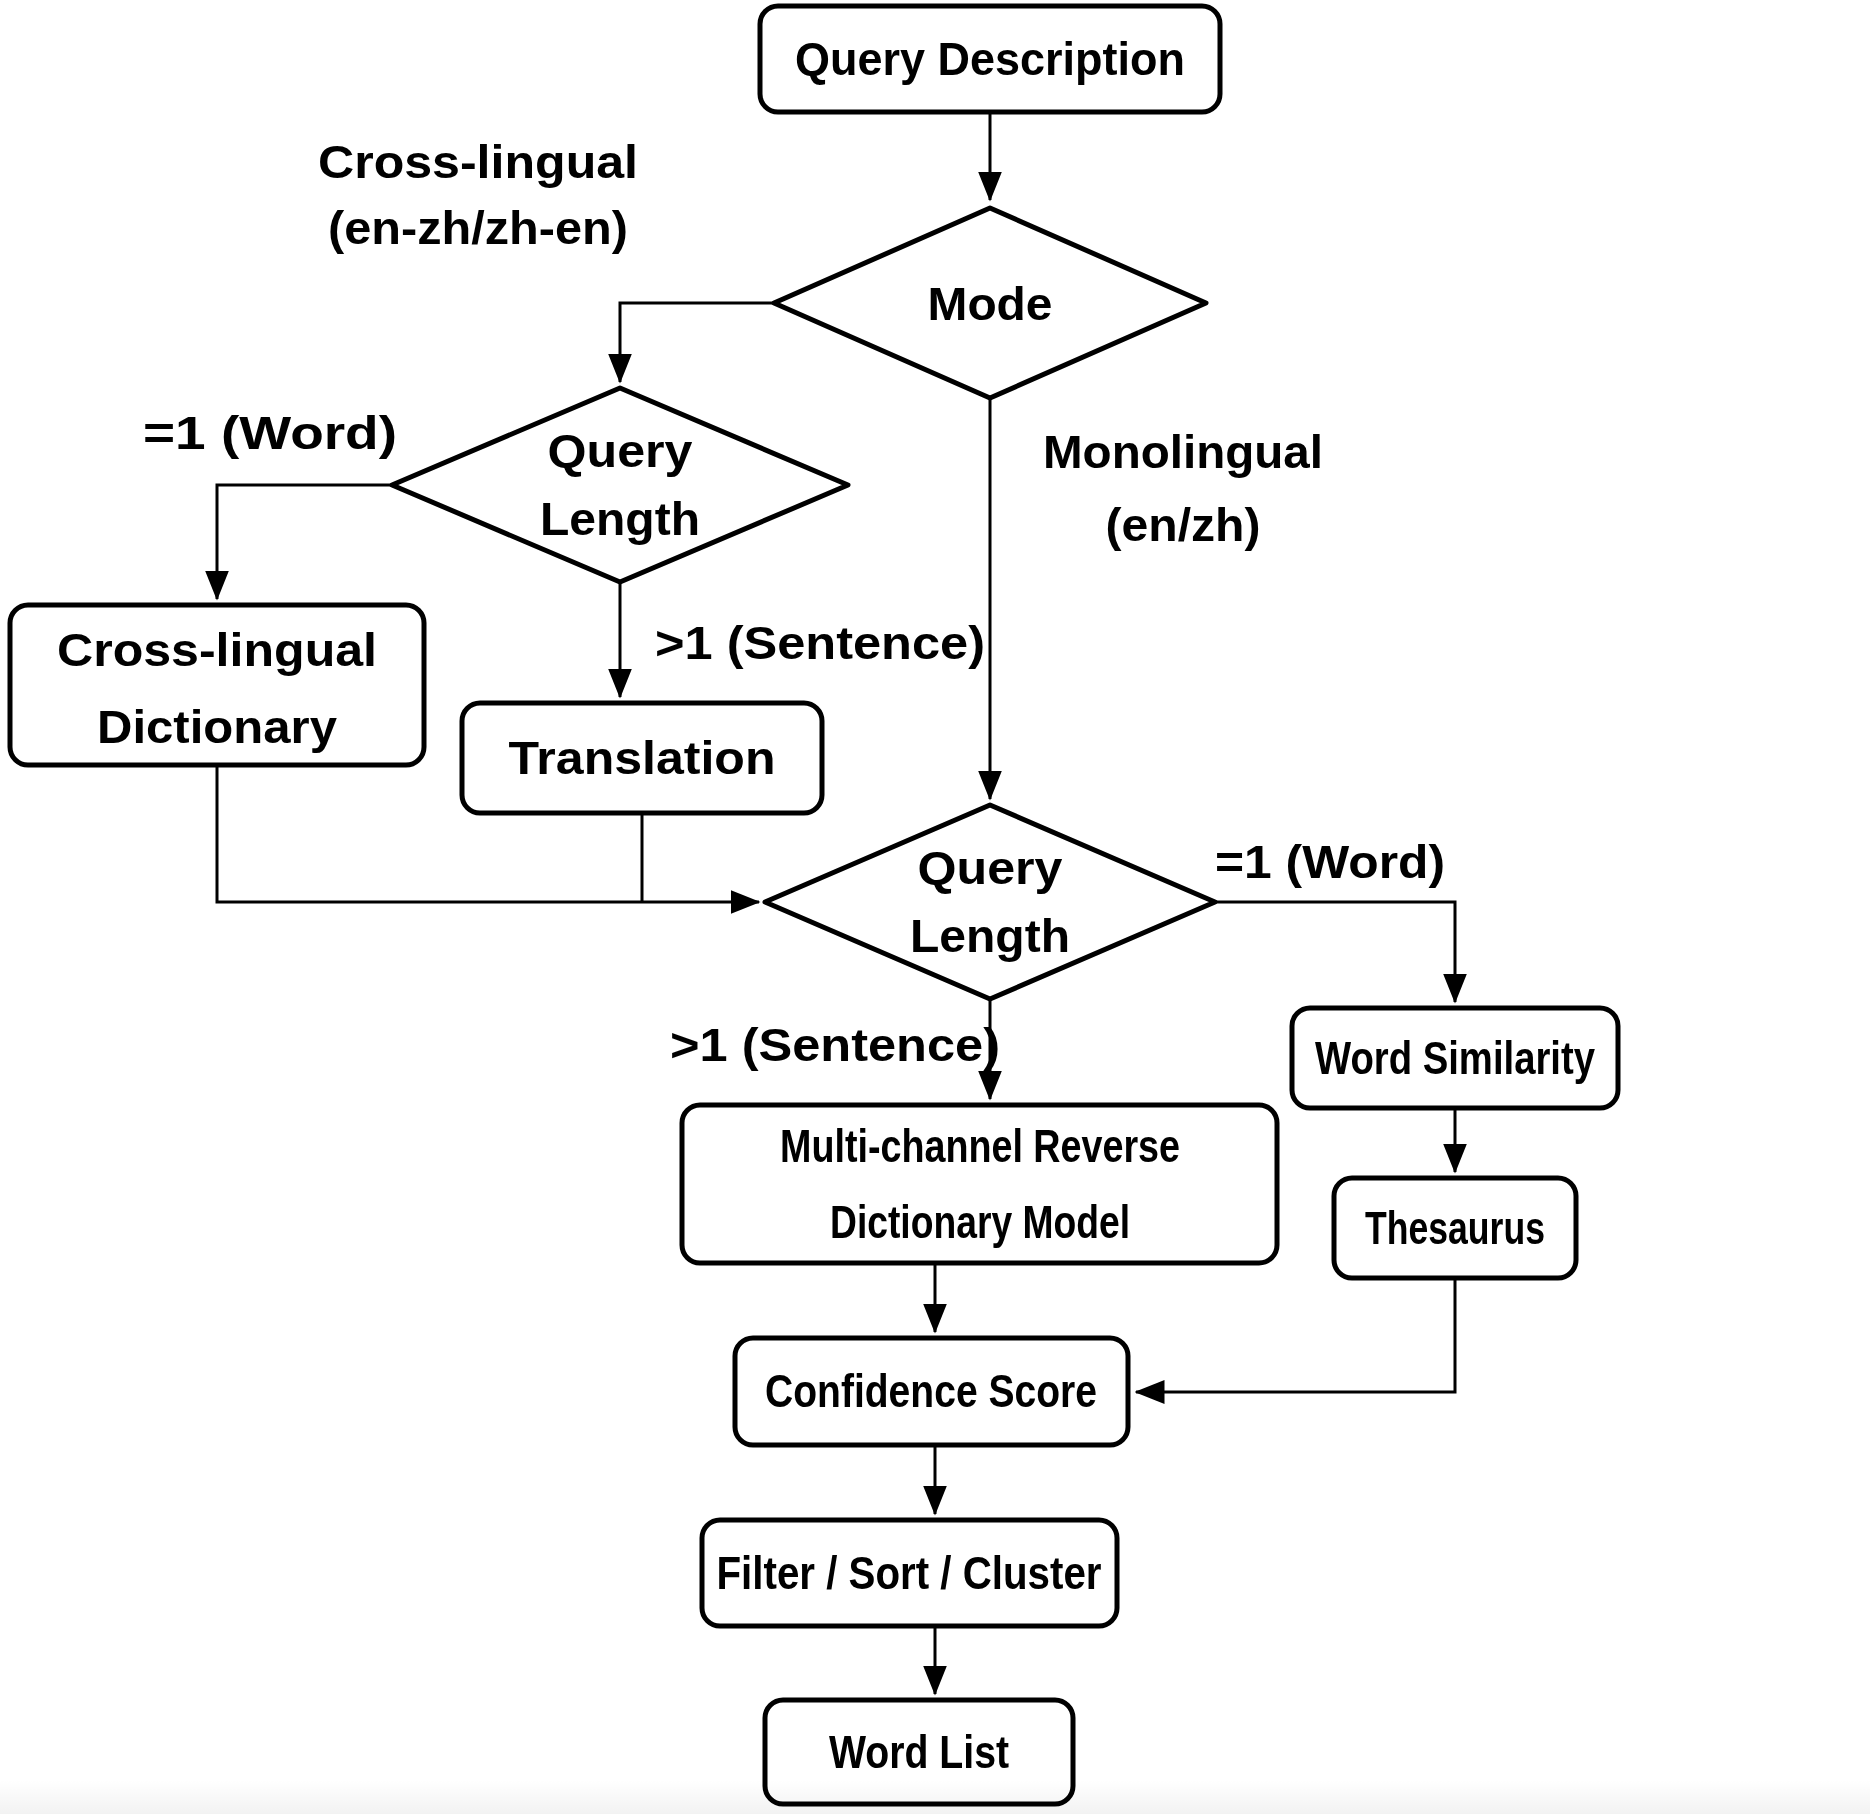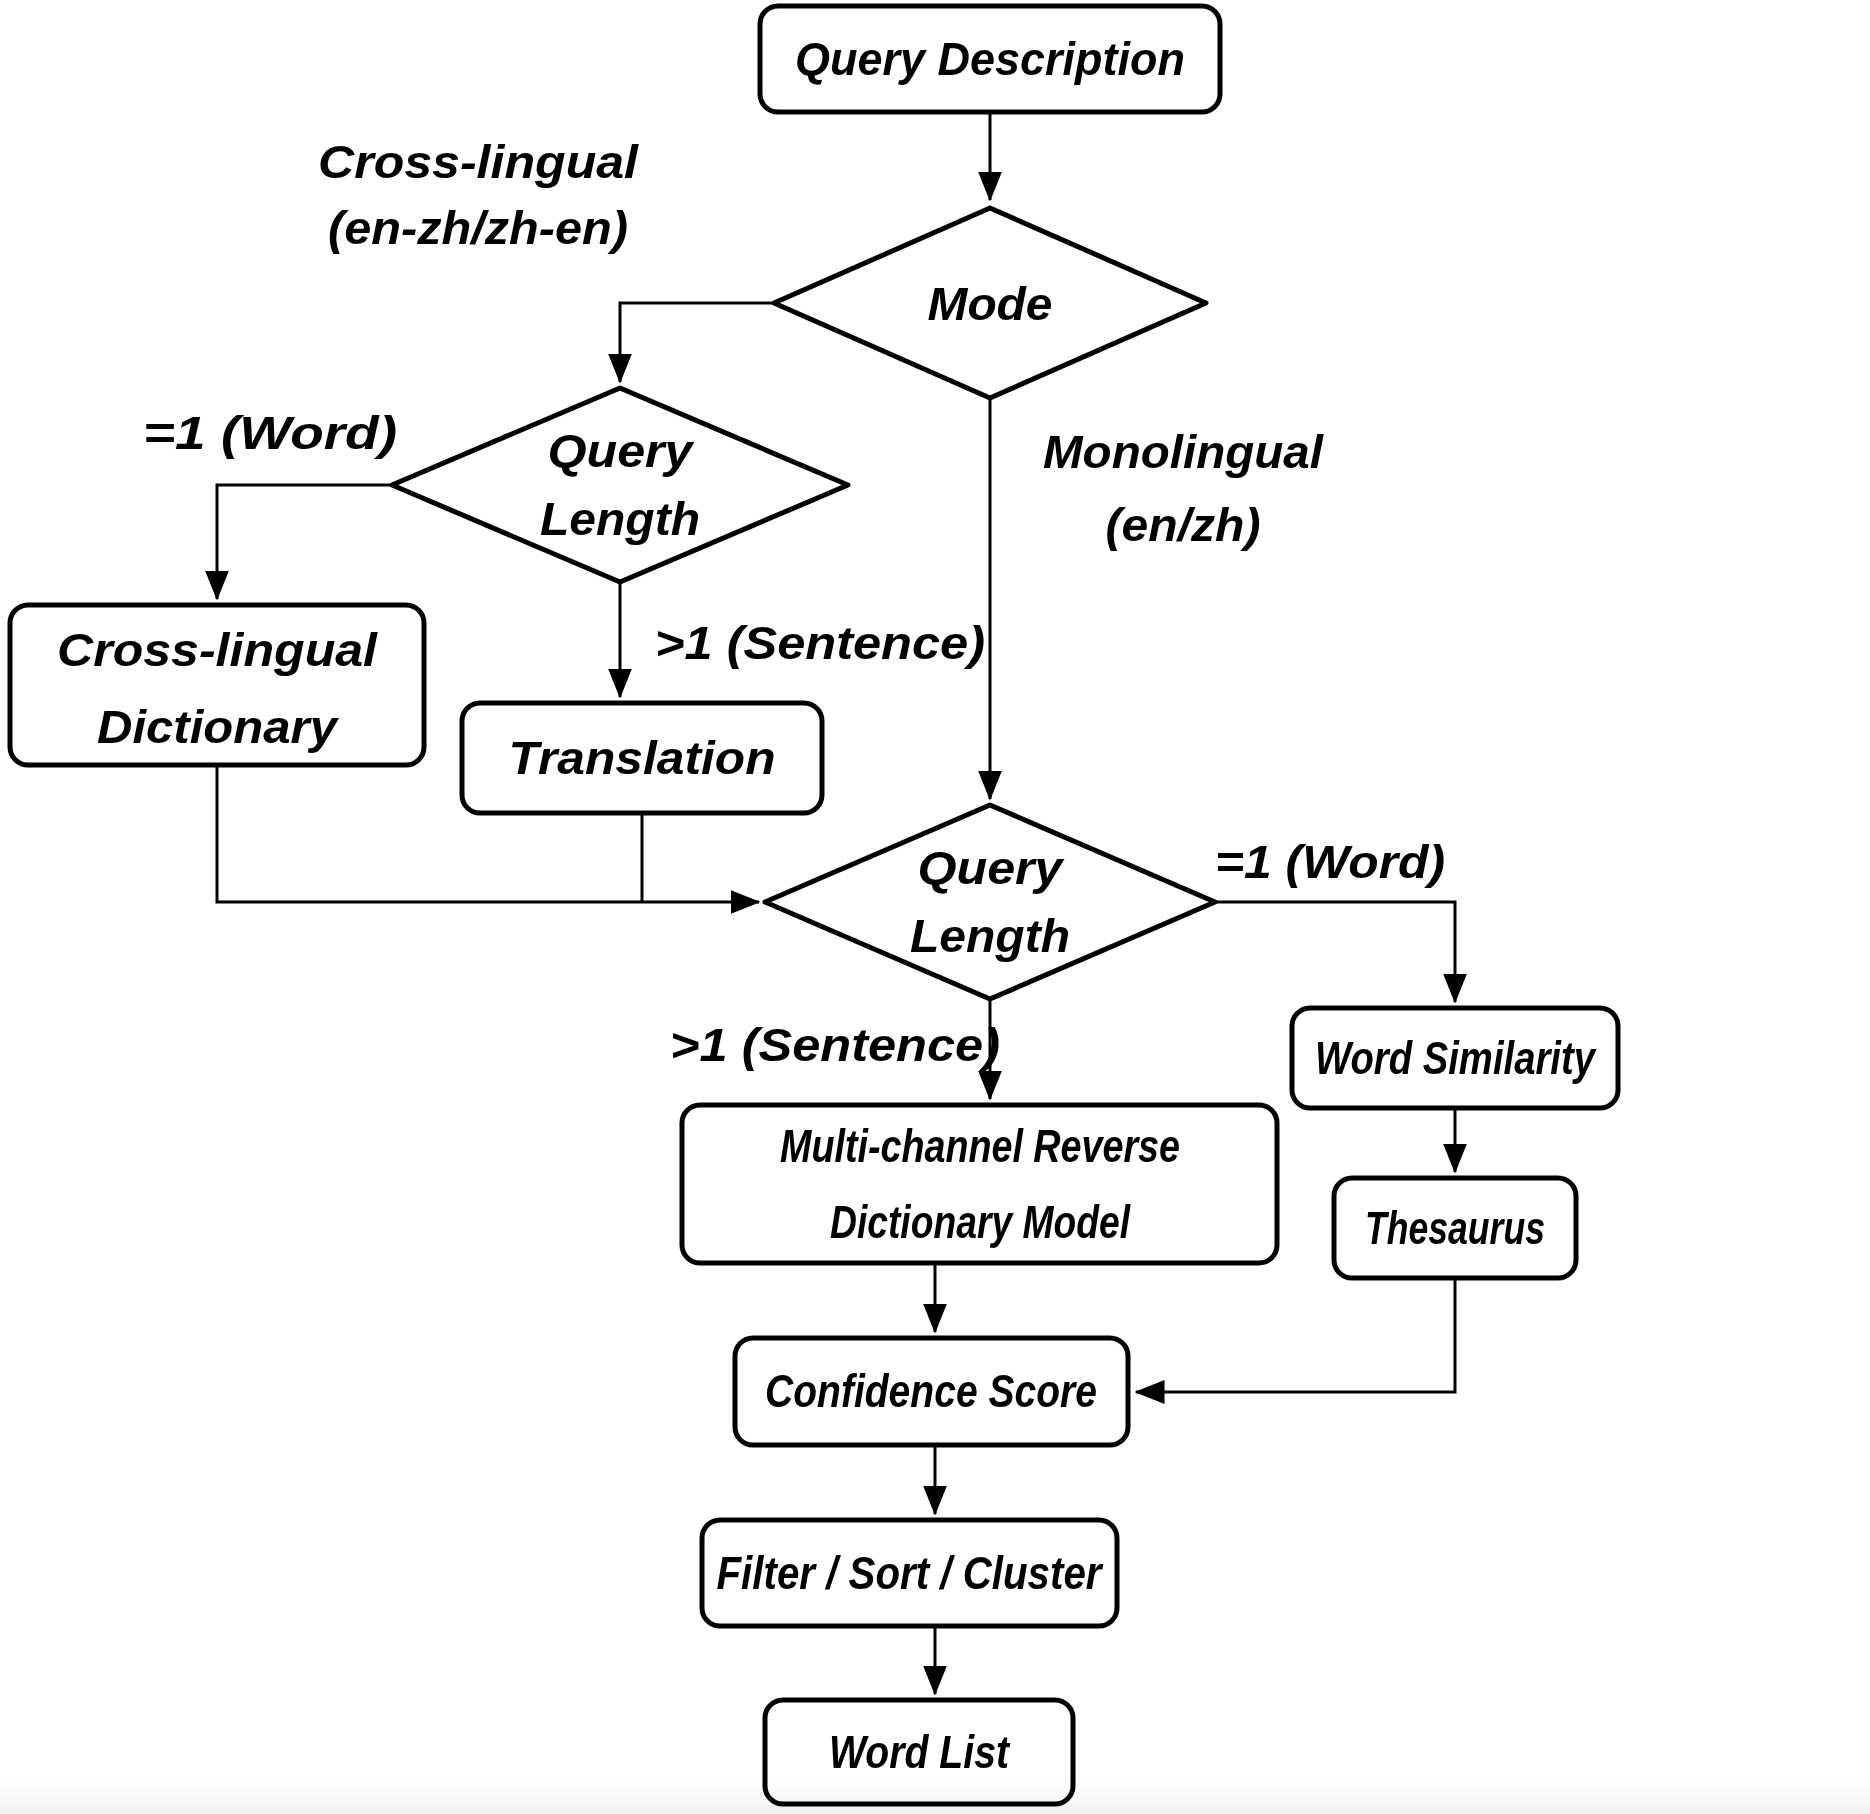--- a/index.html
+++ b/index.html
@@ -7,21 +7,20 @@
     padding: 0;
     background: #ffffff;
     font-family: "Liberation Sans", sans-serif;
   }
   .stage {
     position: relative;
     width: 1870px;
     height: 1814px;
     background: #ffffff;
     overflow: hidden;
-    font-style: italic;
   }
   svg { display: block; }
   .node-shape {
     fill: #ffffff;
     stroke: #000000;
     stroke-width: 5;
     stroke-linejoin: round;
   }
   .connector {
     fill: none;

